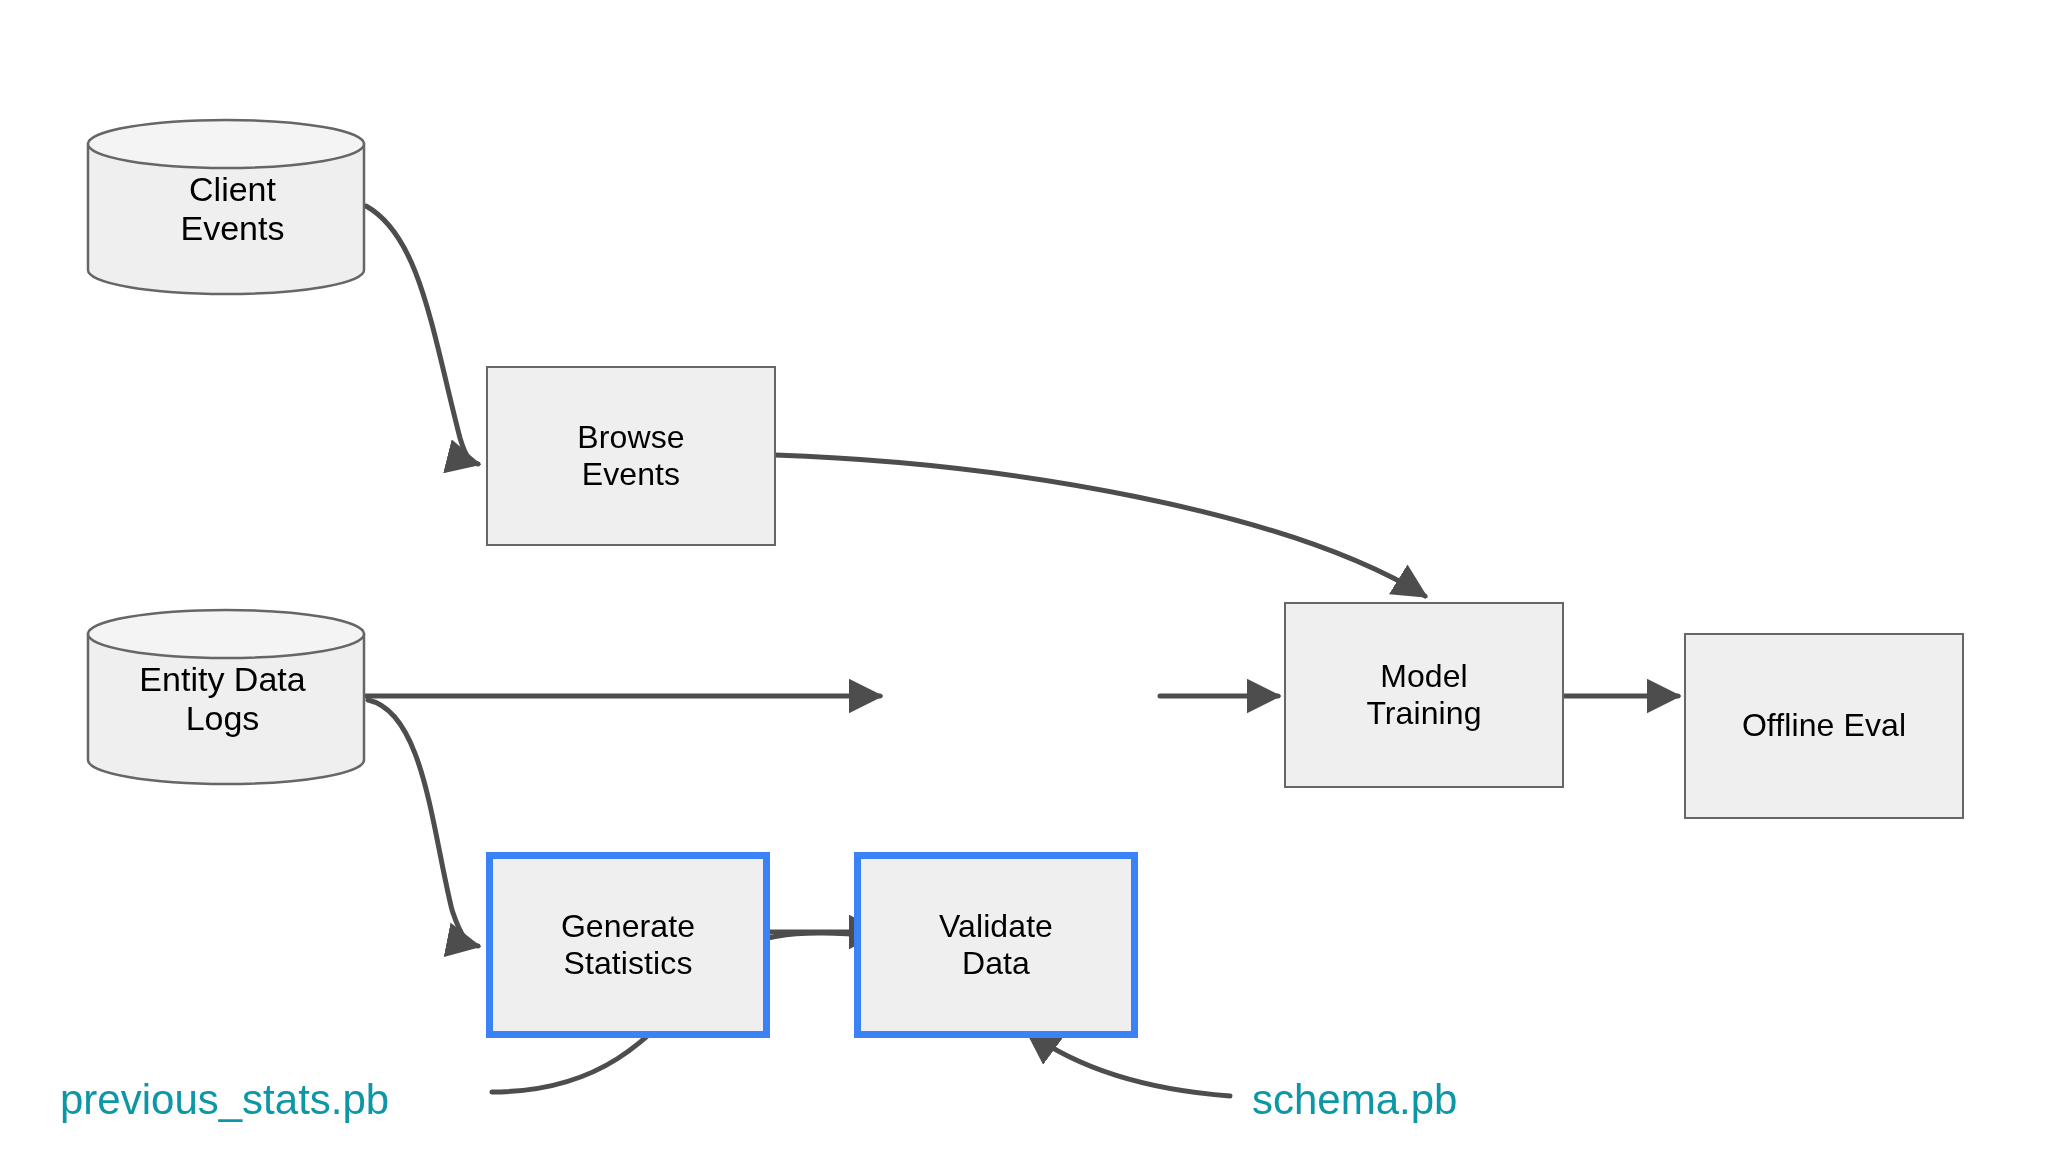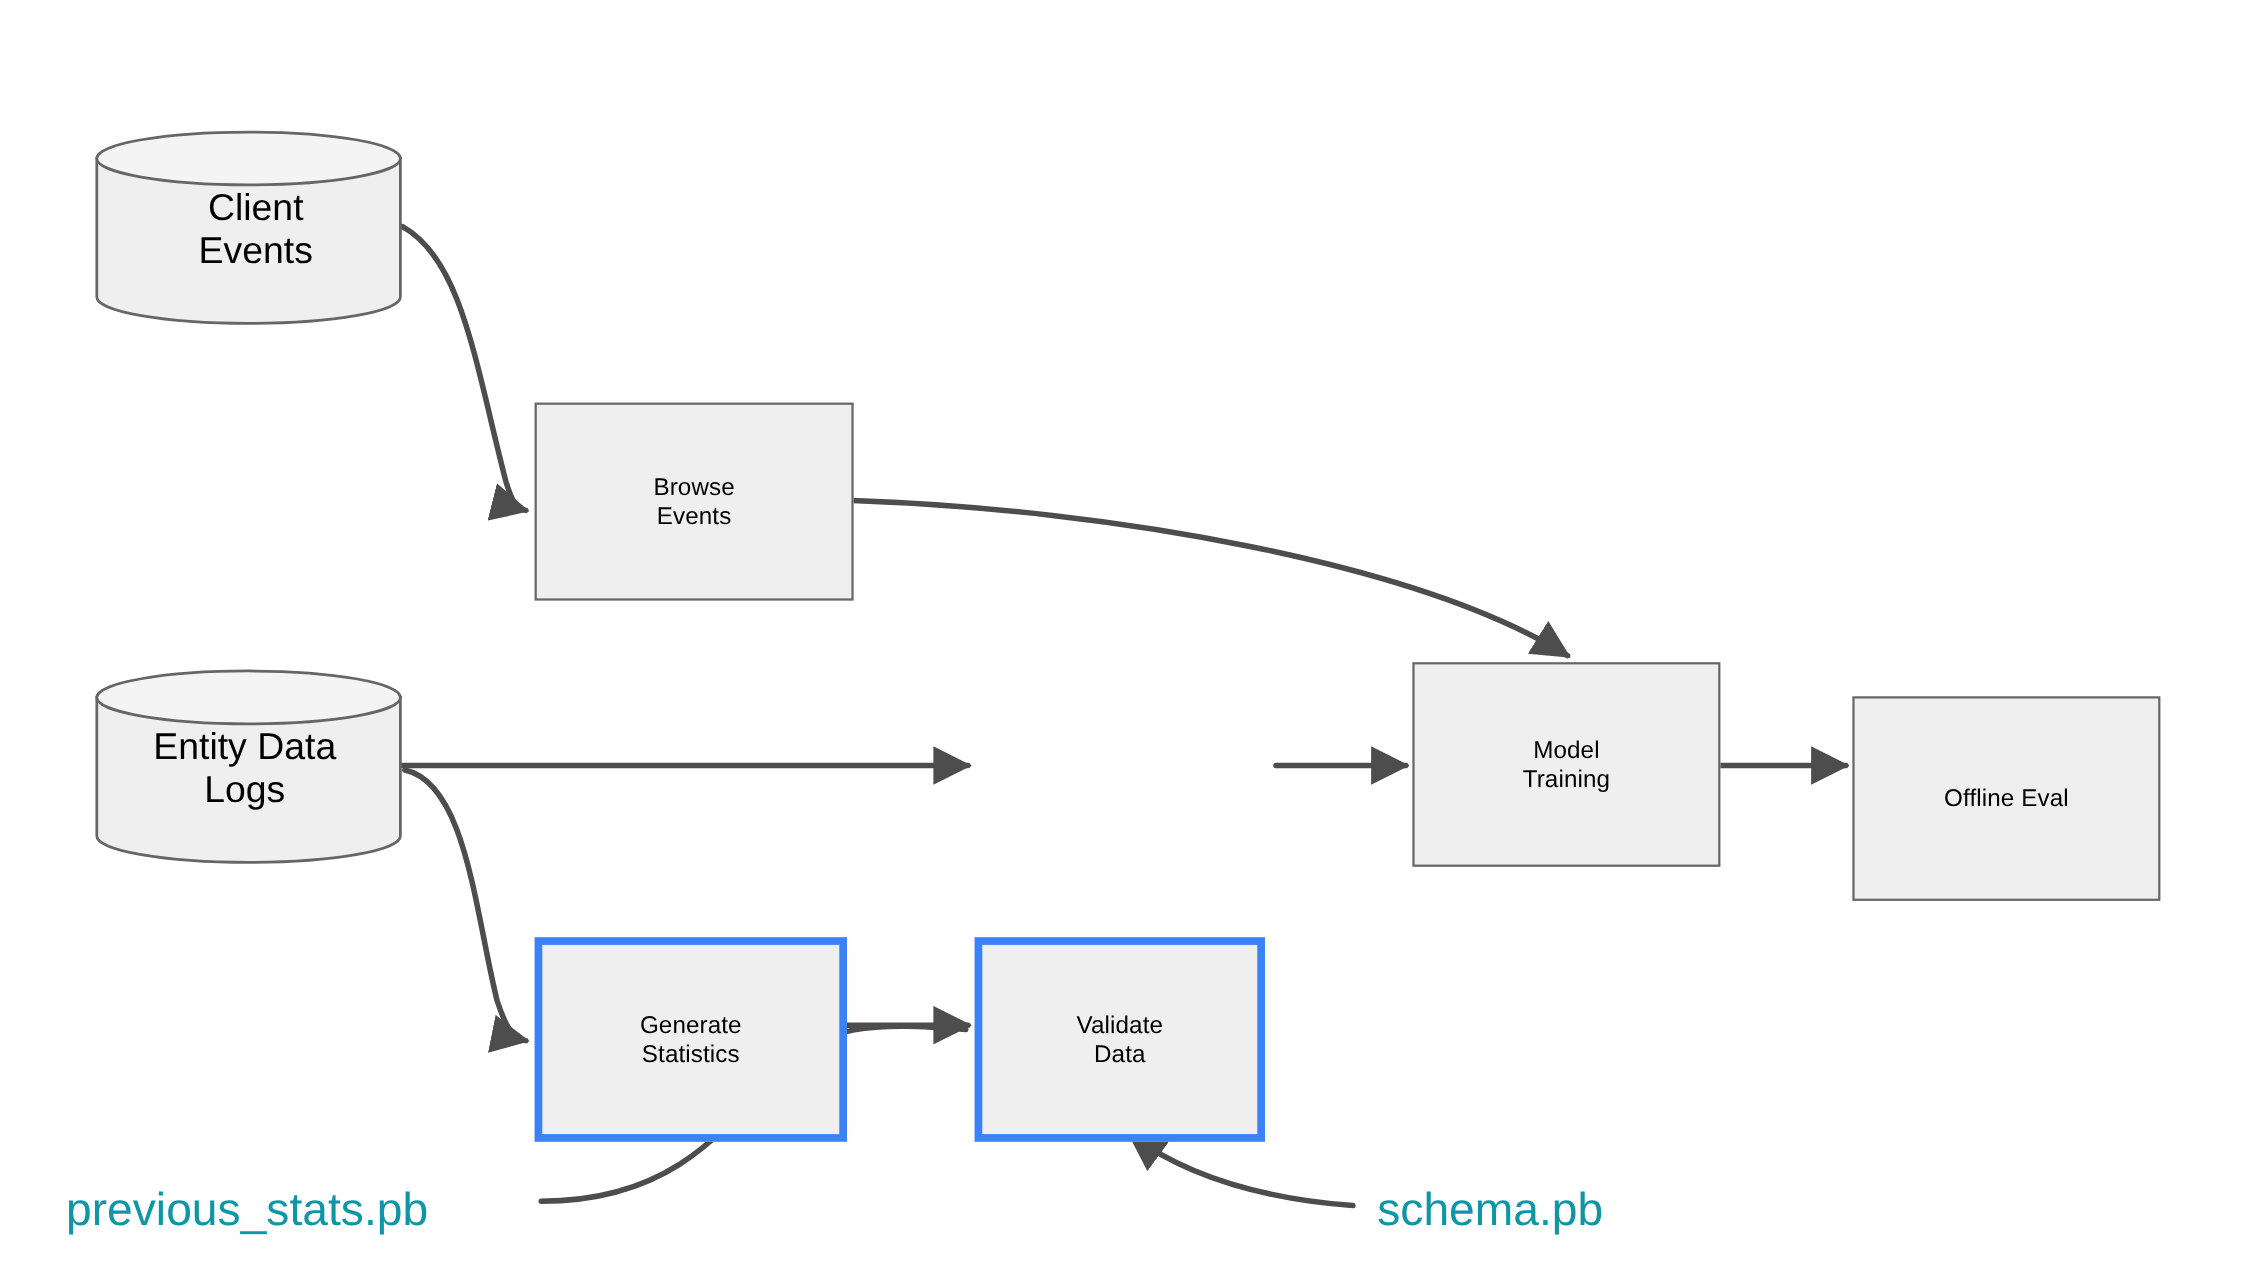--- a/index.html
+++ b/index.html
@@ -31,21 +31,21 @@
 
   
   .node {
     position: absolute;
     box-sizing: border-box;
     display: flex;
     align-items: center;
     justify-content: center;
     text-align: center;
     color: #000000;
-    font-size: 22px;
+    font-size: 32px;
     line-height: 1.16;
     letter-spacing: 0.1px;
   }
   .proc {
     background: #EFEFEF;
     border: 2px solid #666666;
   }
   .proc.hl {
     border: 7px solid #3b82f6;
     margin-top: 10px;
@@ -151,21 +151,21 @@
 
   <div class="node proc" style="left:1684px; top:602px; width:280px; height:186px;margin-top:31px;">
     <span class="lbl">Offline Eval</span>
   </div>
 
   <div class="node proc hl" style="left:486px; top:842px; width:284px; height:186px;">
     <span class="lbl">Generate
 Statistics</span>
   </div>
 
-  <div class="node proc hl" style="left:886px; top:842px; width:264px; height:186px;text-align:center;">
+  <div class="node proc hl" style="left:854px; top:842px; width:284px; height:186px;text-align:center;">
     <span class="lbl">Validate
 Data</span>
   </div>
 
   <div class="filelabel" style="left:60px; top:1100px; transform:translateY(-50%);">previous_stats.pb</div>
 
   <div class="filelabel" style="left:1252px; top:1100px; transform:translateY(-50%);">schema.pb</div>
 
 </div>
 

